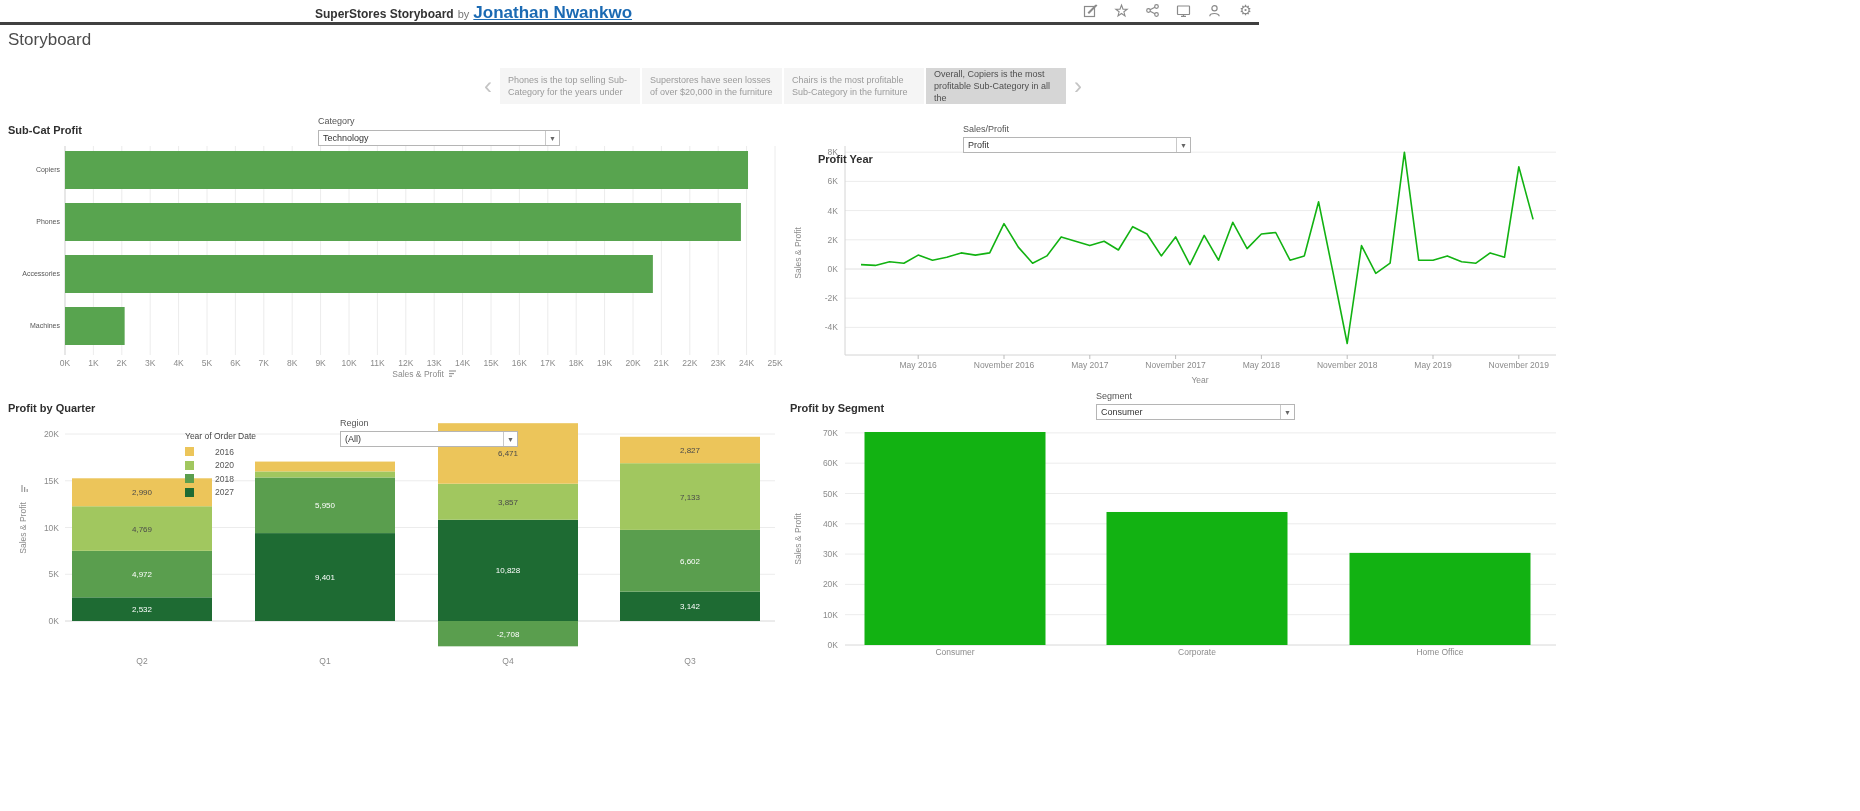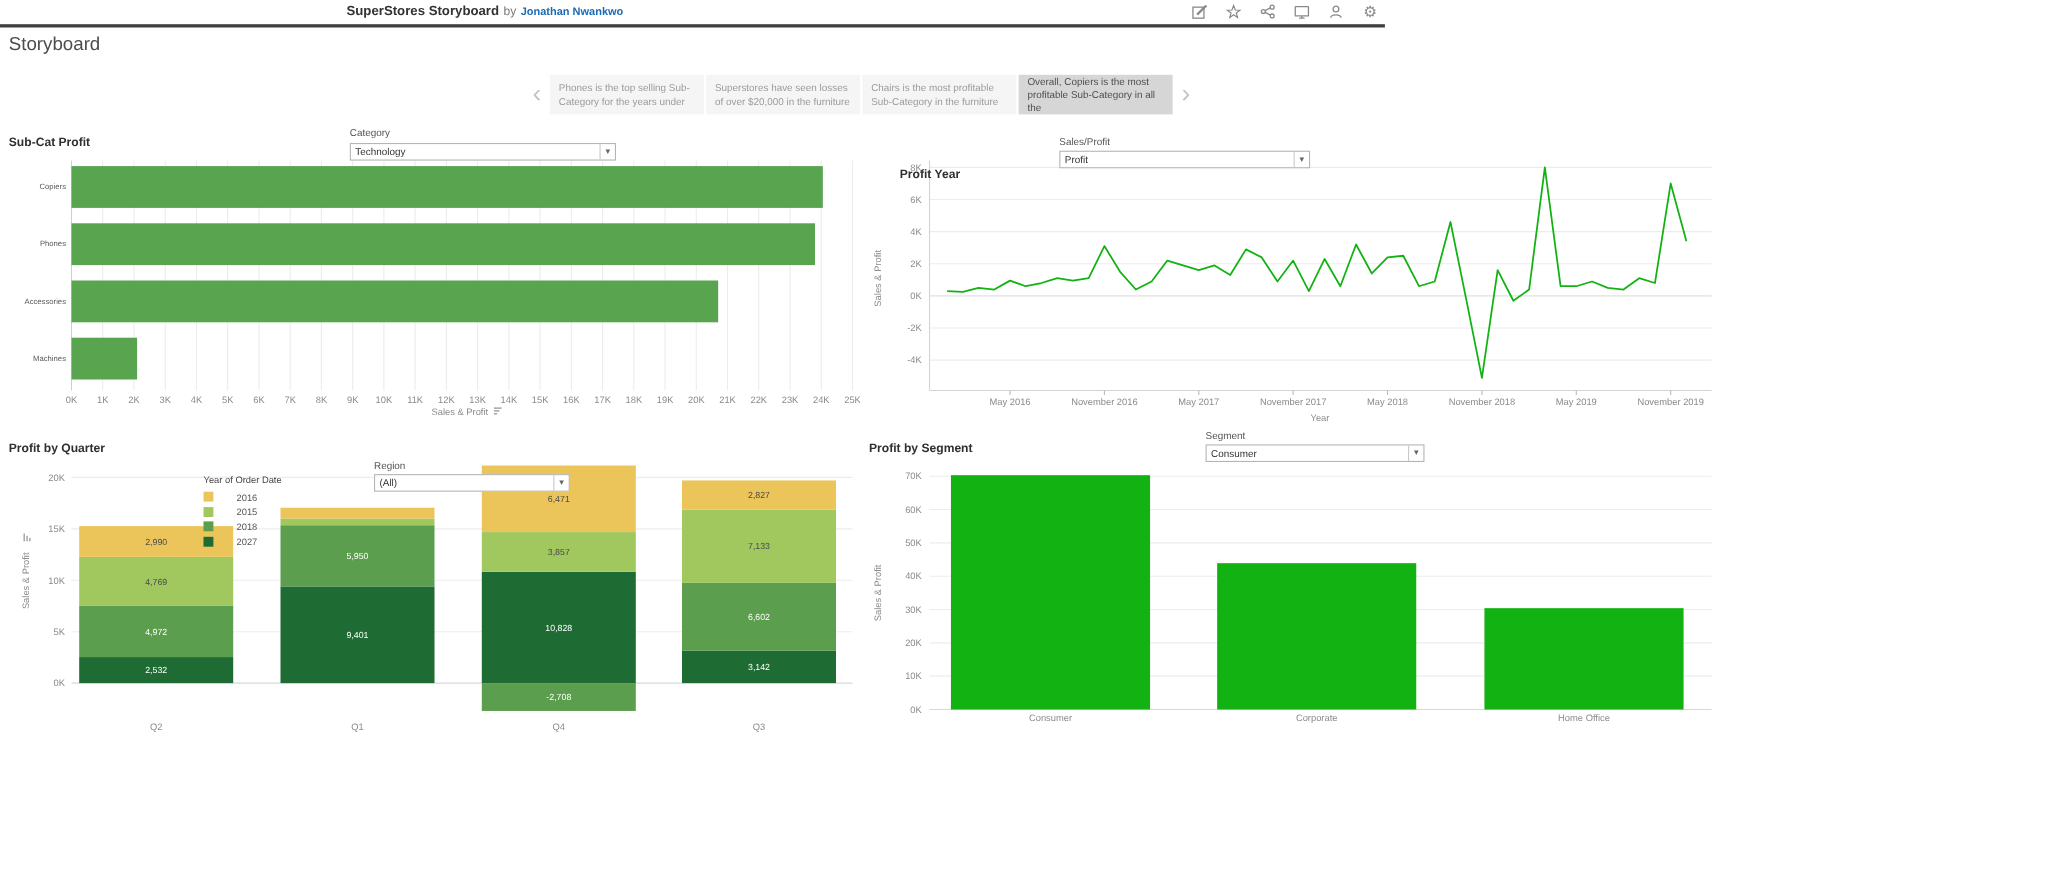--- a/index.html
+++ b/index.html
@@ -5,21 +5,21 @@
   html,body{margin:0;padding:0;}
   body{
     width:1860px;height:811px;position:relative;overflow:hidden;
     background:#ffffff;font-family:"Liberation Sans", sans-serif;
   }
   
   .header{position:absolute;left:0;top:0;width:1259px;height:22px;background:#fff;border-bottom:3px solid #404040;}
   .header-title{position:absolute;left:315px;top:3px;display:flex;gap:4px;align-items:baseline;white-space:nowrap;}
   .wb-name{font-size:12px;font-weight:700;color:#333;}
   .wb-by{font-size:11px;color:#777;}
-  .wb-author{font-size:10px;font-weight:700;color:#1b6ab3;cursor:pointer;}
+  .wb-author{font-size:17px;font-weight:700;color:#1b6ab3;text-decoration:underline;cursor:pointer;}
   .header-icons{position:absolute;left:1083px;top:3px;display:flex;gap:16px;align-items:center;}
   .hicon{width:15px;height:15px;display:inline-flex;align-items:center;justify-content:center;cursor:pointer;color:#8a8a8a;font-size:14px;line-height:15px;}
   
   .page-title{position:absolute;left:8px;top:30px;font-size:17px;color:#4c4c4c;}
   
   .story-nav{position:absolute;left:478px;top:68px;display:flex;gap:2px;height:36px;}
   .story-chevron{width:20px;display:flex;align-items:center;justify-content:center;font-size:24px;color:#c4c4c4;cursor:pointer;user-select:none;}
   .caption{width:140px;box-sizing:border-box;padding:4px 8px;background:#f5f5f5;color:#9b9b9b;font-size:9px;line-height:1.35;display:flex;align-items:center;cursor:pointer;}
   .caption.active{background:#d6d6d6;color:#4f4f4f;}
   
@@ -304,21 +304,21 @@
 </div>
 
 <div class="legend">
   <div class="legend-title">Year of Order Date</div>
   <div class="legend-item">
     <span class="swatch" style="background: rgb(236, 197, 90);"></span>
     <span class="legend-label">2016</span>
   </div>
   <div class="legend-item">
     <span class="swatch" style="background: rgb(161, 199, 95);"></span>
-    <span class="legend-label">2015</span>
+    <span class="legend-label">2020</span>
   </div>
   <div class="legend-item">
     <span class="swatch" style="background: rgb(90, 158, 78);"></span>
     <span class="legend-label">2018</span>
   </div>
   <div class="legend-item">
     <span class="swatch" style="background: rgb(30, 107, 51);"></span>
     <span class="legend-label">2027</span>
   </div>
 </div>

